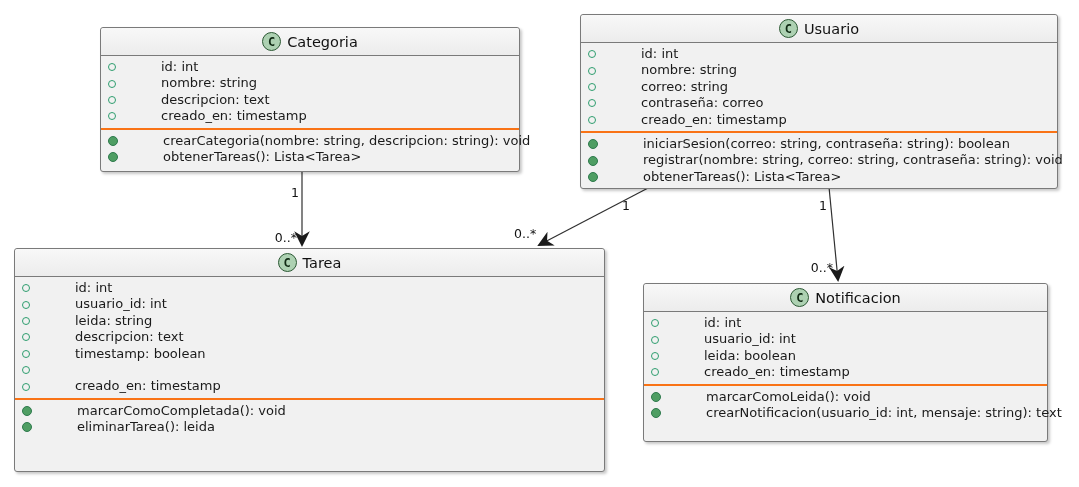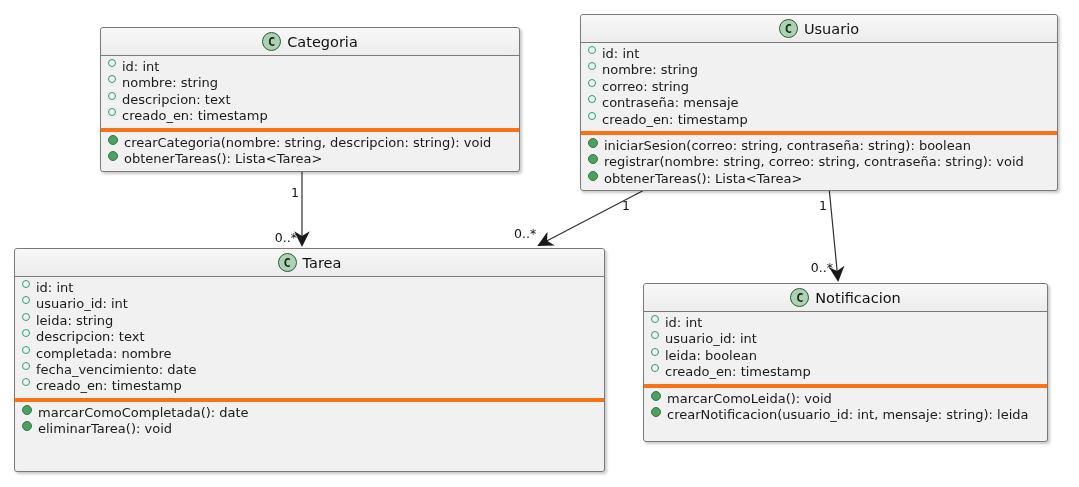--- a/index.html
+++ b/index.html
@@ -33,25 +33,25 @@
   .c-badge{
     width:17px;height:17px;border-radius:50%;
     background:#add1b2;border:1px solid #2c5934;
     display:flex;align-items:center;justify-content:center;
     font-family:"DejaVu Sans Mono","Liberation Mono",monospace;
     font-weight:bold;font-size:12px;color:#102a14;
     margin-right:6px;flex:0 0 auto;
   }
   .class-title{font-size:14.5px;color:#111;}
   .section{padding:3px 6px 3px 0;}
-  .section.methods{border-top:4px solid #f97316;}
+  .section.methods{border-top:2px solid #f97316;}
   .member{
-    display:flex;align-items:flex-start;
+    display:flex;align-items:center;
     line-height:16.4px;height:16.4px;
-    padding-left:7px;white-space:nowrap;
+    padding-left:7px;white-space:nowrap;gap:39px;
   }
   .icon-attr{
     width:6px;height:6px;border:1.5px solid #2f9e6f;border-radius:50%;
     background:transparent;margin-right:6px;flex:0 0 auto;
   }
   .icon-method{
     width:8px;height:8px;border:1px solid #2e7a4d;border-radius:50%;
     background:#4f9e63;margin-right:6px;flex:0 0 auto;
   }
   .mult-label{
@@ -132,21 +132,21 @@
       <div class="member">
           <span class="icon-attr"></span>
           <span>nombre: string</span>
         </div>
       <div class="member">
           <span class="icon-attr"></span>
           <span>correo: string</span>
         </div>
       <div class="member">
           <span class="icon-attr"></span>
-          <span>contraseña: mensaje</span>
+          <span>contraseña: correo</span>
         </div>
       <div class="member">
           <span class="icon-attr"></span>
           <span>creado_en: timestamp</span>
         </div>
     </div>
     <div class="section methods">
       <div class="member">
           <span class="icon-method"></span>
           <span>iniciarSesion(correo: string, contraseña: string): boolean</span>
@@ -179,39 +179,38 @@
       <div class="member">
           <span class="icon-attr"></span>
           <span>leida: string</span>
         </div>
       <div class="member">
           <span class="icon-attr"></span>
           <span>descripcion: text</span>
         </div>
       <div class="member">
           <span class="icon-attr"></span>
-          <span>completada: nombre</span>
-        </div>
-      <div class="member">
-          <span class="icon-attr"></span>
-          <span>fecha_vencimiento: date</span>
-        </div>
-      <div class="member">
-          <span class="icon-attr"></span>
-          <span>creado_en: timestamp</span>
-        </div>
-    </div>
-    <div class="section methods">
-      <div class="member">
-          <span class="icon-method"></span>
-          <span>marcarComoCompletada(): date</span>
-        </div>
-      <div class="member">
-          <span class="icon-method"></span>
-          <span>eliminarTarea(): void</span>
+          <span>timestamp: boolean</span>
+        </div>
+      <div class="member">
+          <span class="icon-attr"></span>
+        </div>
+      <div class="member">
+          <span class="icon-attr"></span>
+          <span>creado_en: timestamp</span>
+        </div>
+    </div>
+    <div class="section methods">
+      <div class="member">
+          <span class="icon-method"></span>
+          <span>marcarComoCompletada(): void</span>
+        </div>
+      <div class="member">
+          <span class="icon-method"></span>
+          <span>eliminarTarea(): leida</span>
         </div>
     </div>
   </div>
 
   <div class="uml-class" style="left:643px;top:283px;width:405px;min-height:159px;">
     <div class="uml-header">
       <span class="c-badge">C</span>
       <span class="class-title">Notificacion</span>
     </div>
     <div class="section attrs">
@@ -232,18 +231,18 @@
           <span>creado_en: timestamp</span>
         </div>
     </div>
     <div class="section methods">
       <div class="member">
           <span class="icon-method"></span>
           <span>marcarComoLeida(): void</span>
         </div>
       <div class="member">
           <span class="icon-method"></span>
-          <span>crearNotificacion(usuario_id: int, mensaje: string): leida</span>
+          <span>crearNotificacion(usuario_id: int, mensaje: string): text</span>
         </div>
     </div>
   </div>
 
 </div>
 
 </body></html>

